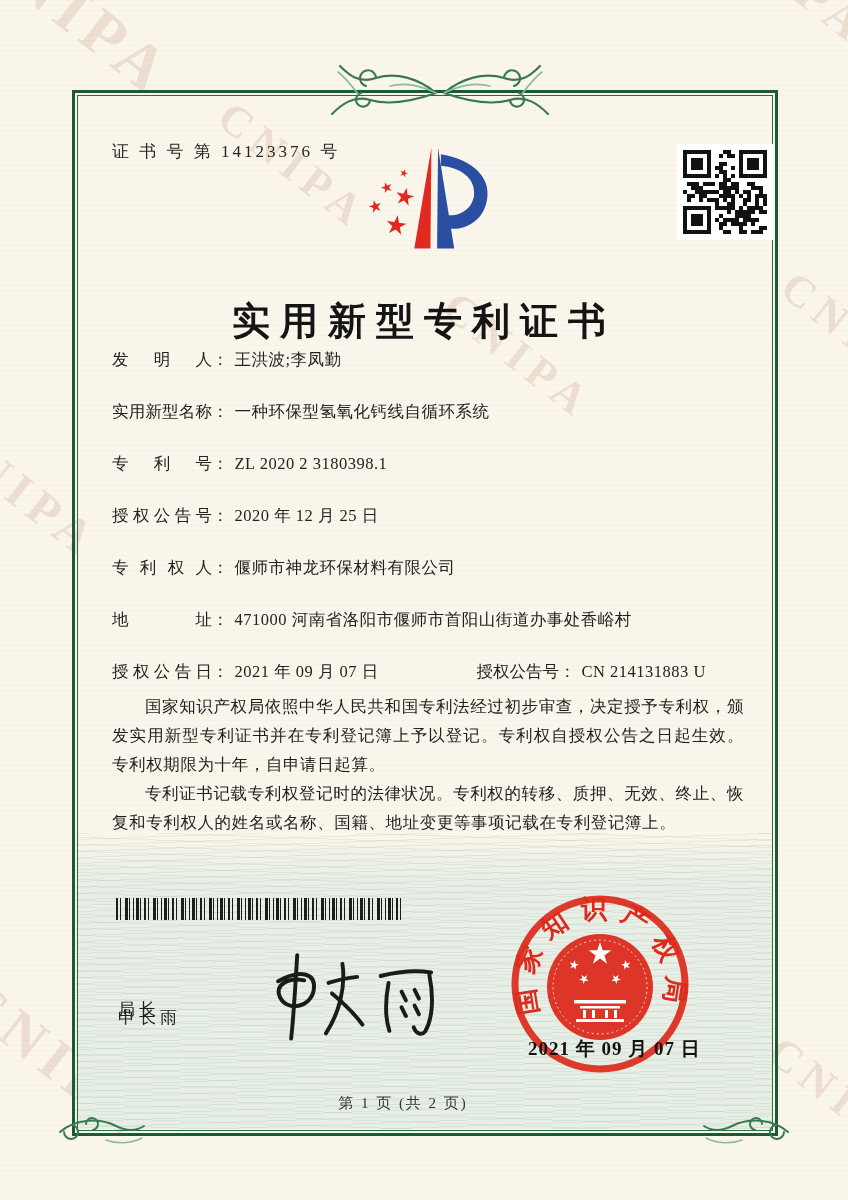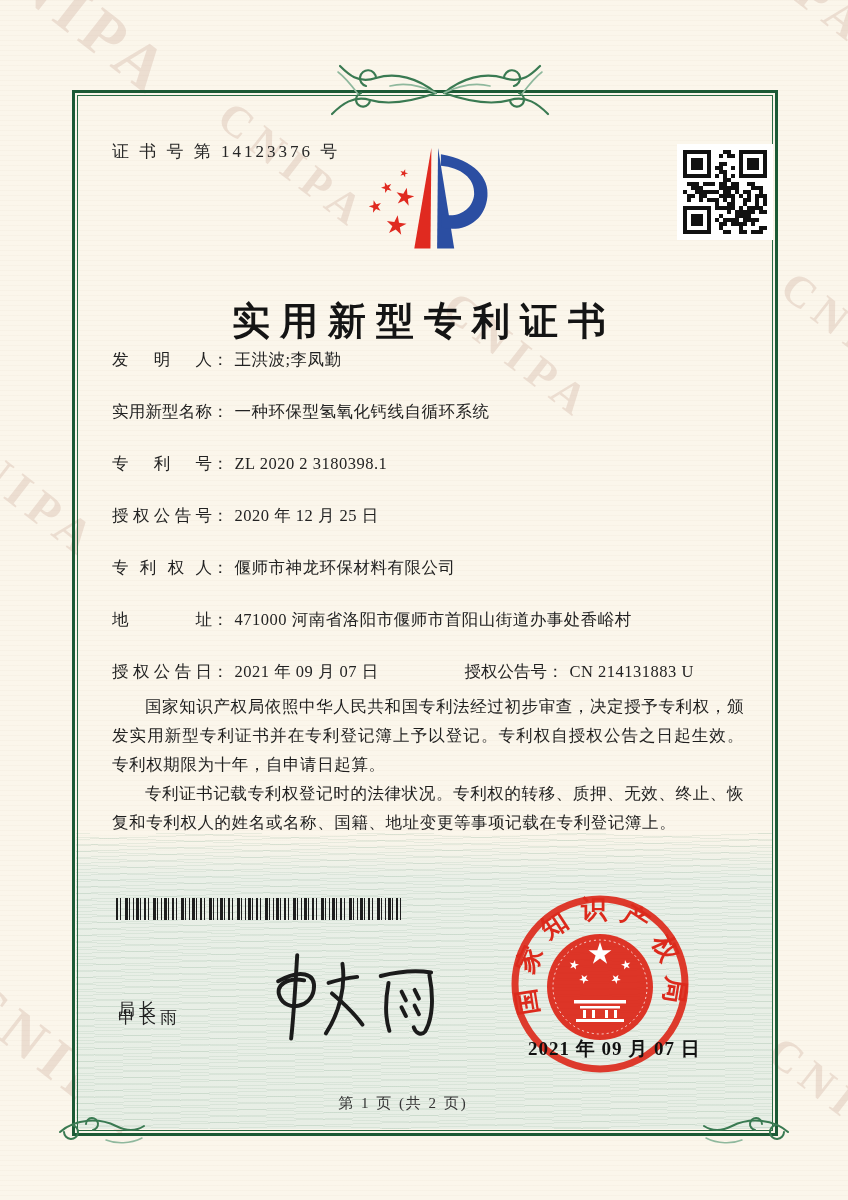--- a/index.html
+++ b/index.html
@@ -22,21 +22,21 @@
   .logo{position:absolute;left:344px;top:140px;width:152px;height:118px;}
   .qr{position:absolute;left:683px;top:150px;width:84px;height:84px;background:#fff;box-shadow:0 0 0 6px #fff;}
   .title{position:absolute;left:0;top:248px;width:848px;text-align:center;font-size:38px;font-weight:bold;
          letter-spacing:10px;color:#141414;margin-top:48px;}
   .fields{position:absolute;left:112px;top:349px;width:640px;display:flex;flex-direction:column;gap:30px;
           font-size:16.5px;color:#222;}
   .frow{line-height:22px;white-space:nowrap;}
   .flabel{display:inline-block;width:100px;text-align:justify;text-align-last:justify;vertical-align:top;}
   .fcolon{display:inline-block;margin-right:6px;}
   .fval{letter-spacing:0.5px;}
-  .gpair2{margin-left:34px;}
+  .gpair2{margin-left:46px;}
   .paras{position:absolute;left:112px;top:692px;width:632px;font-size:16.5px;line-height:29px;color:#1e1e1e;
          text-align:justify;letter-spacing:0.6px;}
   .paras p{margin:0;text-indent:2em;}
   .barcode{position:absolute;left:116px;top:898px;width:286px;height:22px;z-index:2;
      background:repeating-linear-gradient(90deg,
        #1d1d1d 0 2px,transparent 2px 4px,#1d1d1d 4px 5px,transparent 5px 9px,
        #1d1d1d 9px 12px,transparent 12px 13px,#1d1d1d 13px 14px,transparent 14px 17px,
        #1d1d1d 17px 18px,transparent 18px 20px,#1d1d1d 20px 23px,transparent 23px 24px,
        #1d1d1d 24px 25px,transparent 25px 28px);}
   .issuer-title{position:absolute;left:118px;top:970px;font-size:17px;letter-spacing:4px;color:#222;z-index:2;margin-top:28px;}

